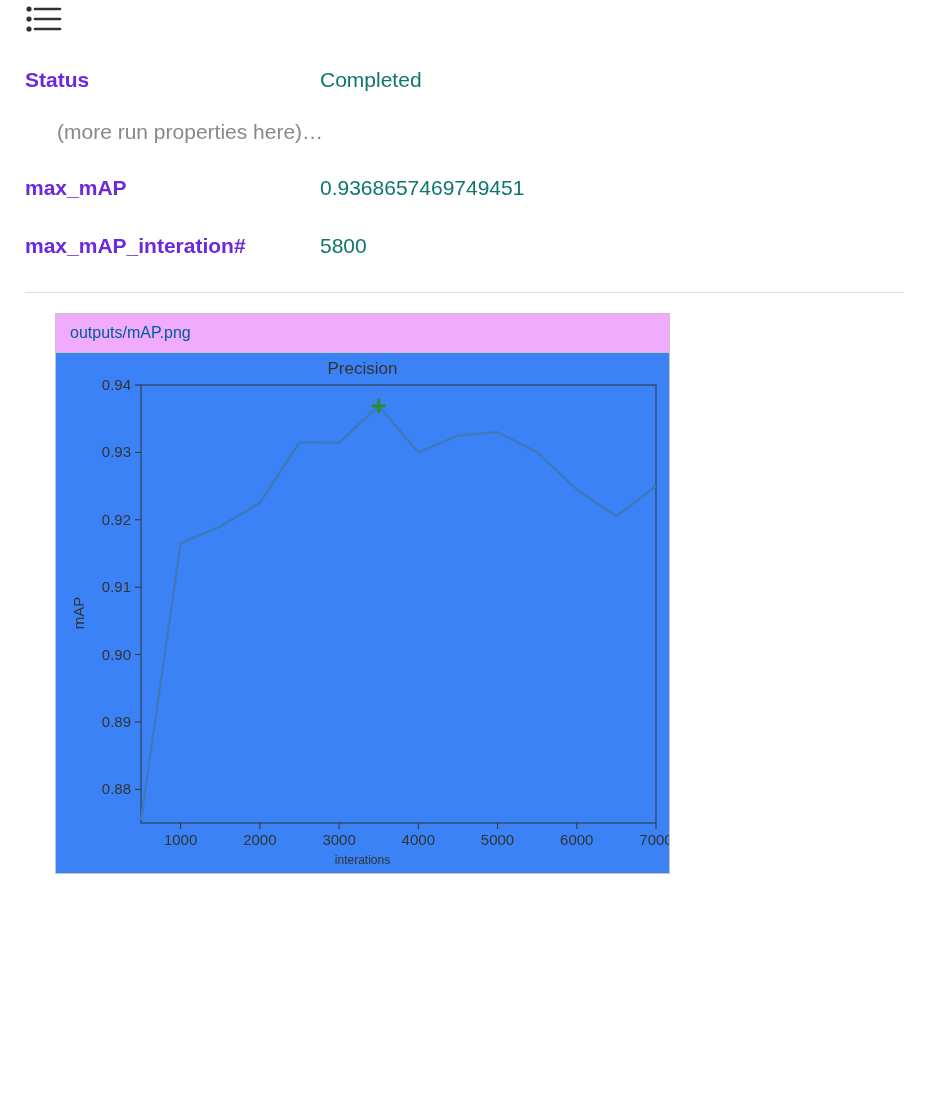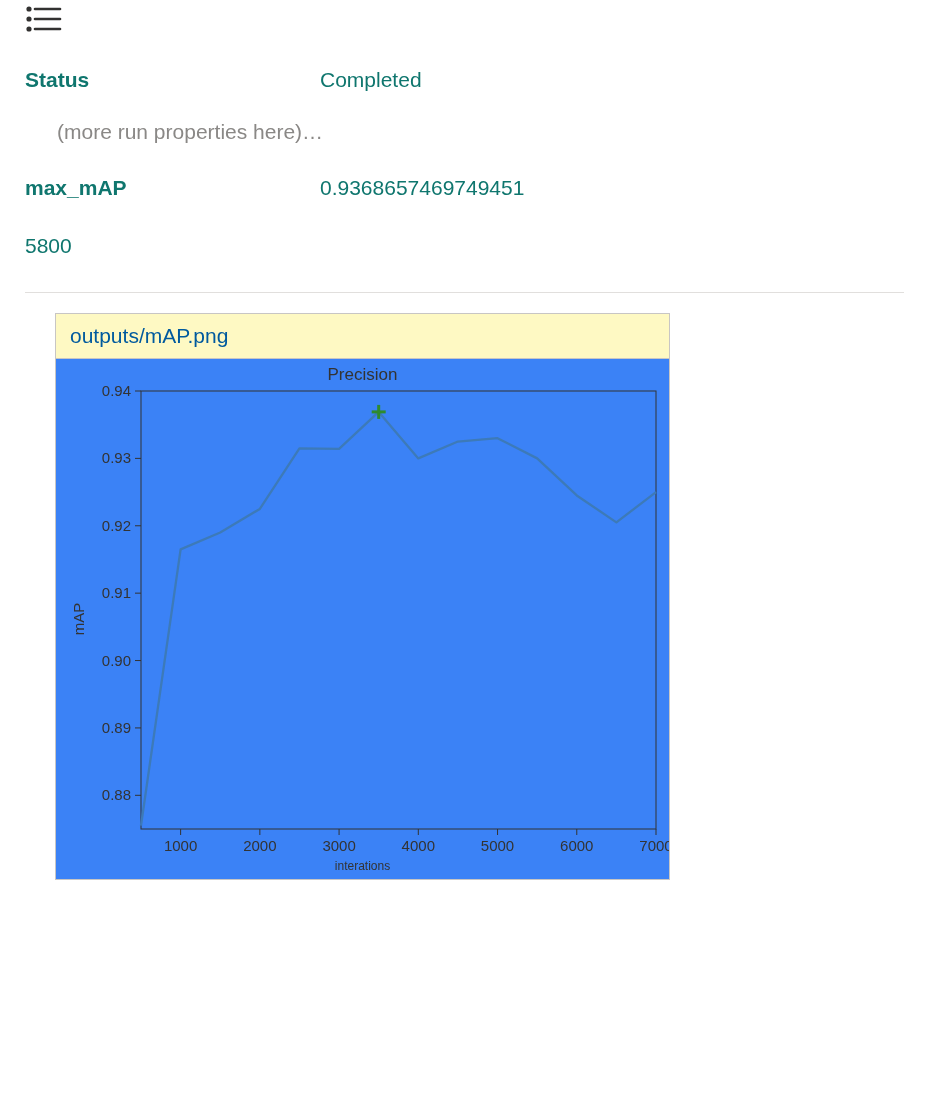--- a/index.html
+++ b/index.html
@@ -33,21 +33,21 @@
   .props-section { padding-top: 0; }
   .props-section .section-header { margin-bottom: 30px; }
   .prop-row {
     display: flex;
     margin-bottom: 34px;
   }
   .prop-label {
     width: 295px;
     font-size: 21px;
     font-weight: 600;
-    color: #0f766e;
+    color: #6d28d9;
   }
   .prop-value {
     font-size: 21px;
     font-weight: 400;
     color: #0f766e;
   }
   .muted-row {
     margin: -6px 0 32px 32px;
     font-size: 21px;
     color: #8a8886;
@@ -60,23 +60,23 @@
   .viz-section .section-header { margin-bottom: 38px; }
   .chart-card {
     border: 1px solid #c8c6c4;
     width: 615px;
     margin-left: 30px;
     background: #fff;
   }
   .chart-tab {
     border-bottom: 1px solid #c8c6c4;
     padding: 10px 14px;
-    font-size: 21px;
+    font-size: 16px;
     color: #005a9e;
-    background: #fef9c3;
+    background: #f0abfc;
   }
   .chart-body {
     position: relative;
     height: 520px;
     background: #3b82f6;
   }
   .chart-body svg {
     display: block;
   }
   .yaxis-label {
@@ -132,20 +132,21 @@
   </div>
 
   <div class="muted-row">(more run properties here)…</div>
 
   <div class="prop-row">
     <div class="prop-label">max_mAP</div>
     <div class="prop-value">0.9368657469749451</div>
   </div>
 
   <div class="prop-row">
+    <div class="prop-label">max_mAP_interation#</div>
     <div class="prop-value">5800</div>
   </div>
 </div>
 
 <hr class="divider">
 
 <div class="viz-section">
 
   <div class="chart-card">
     <div class="chart-tab">outputs/mAP.png</div>

